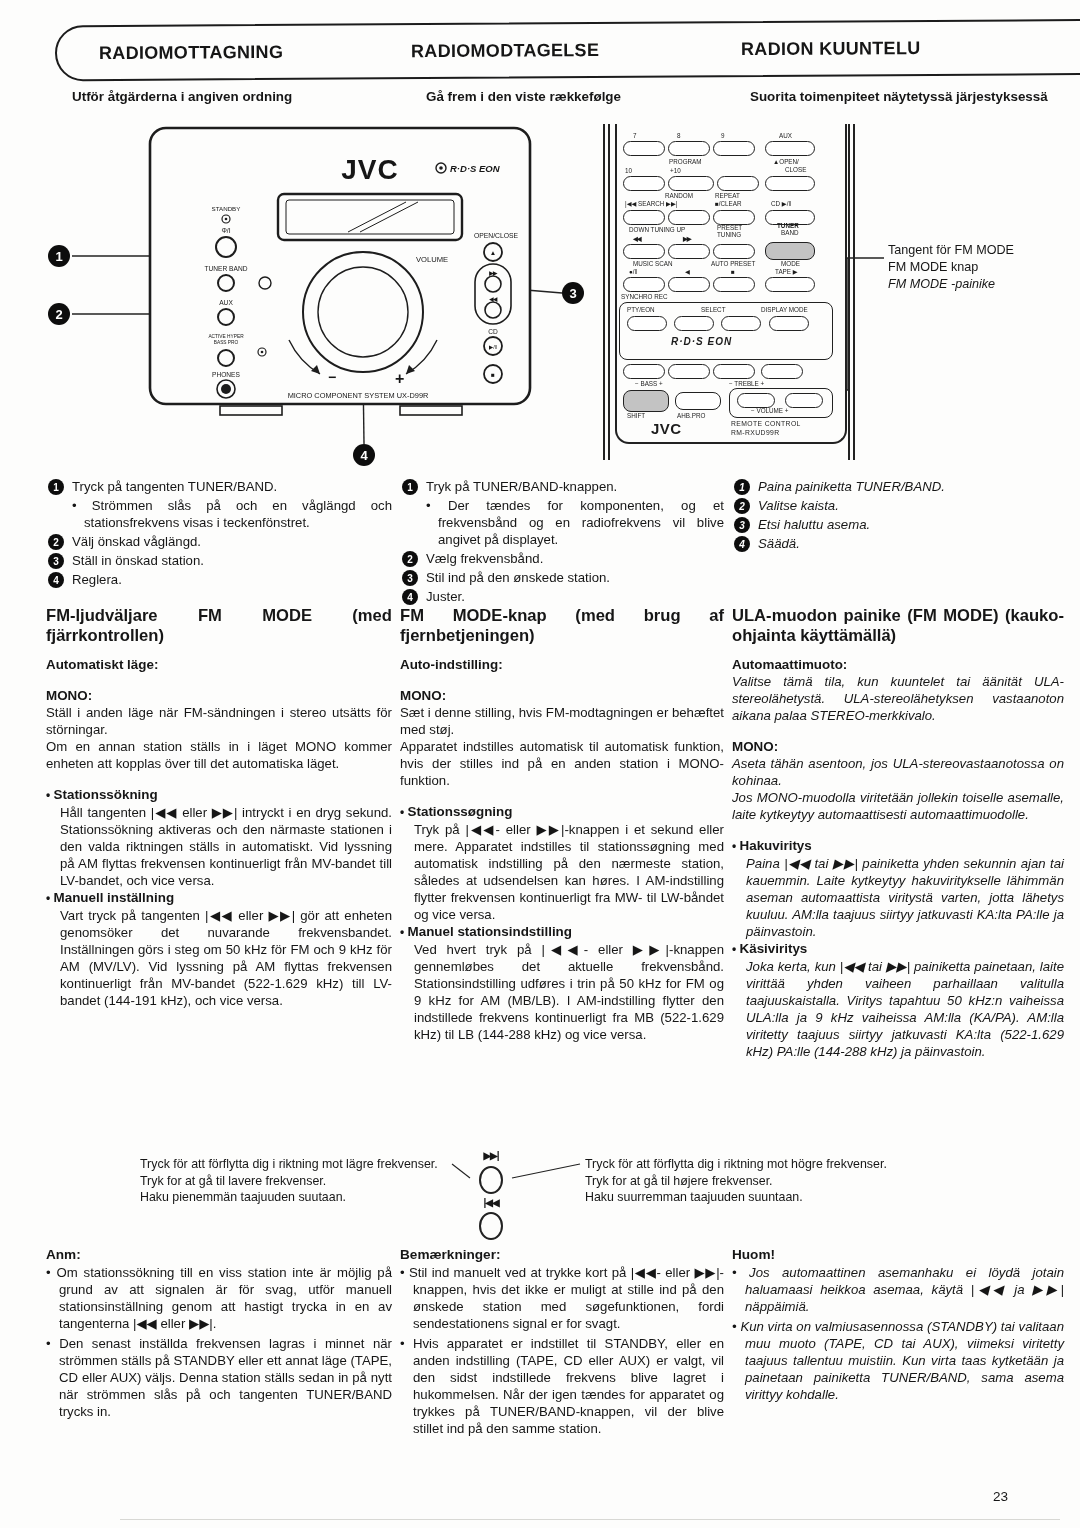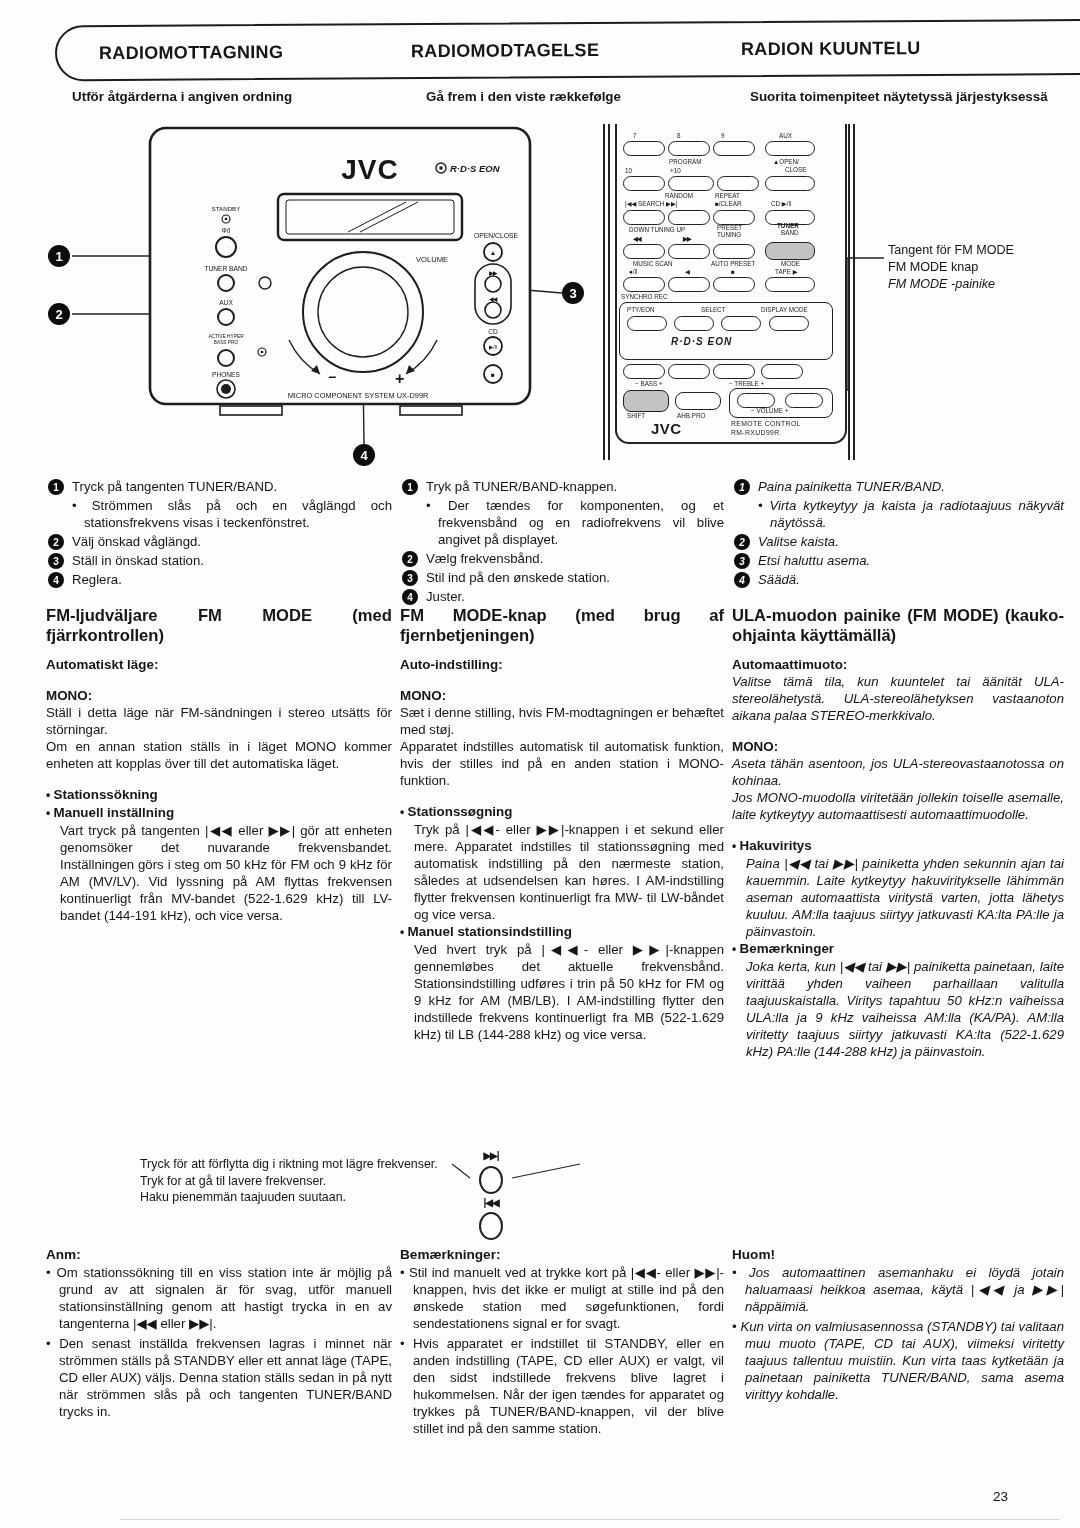--- a/index.html
+++ b/index.html
@@ -339,21 +339,20 @@
     <div class="step">
         <span class="cnum-s">4</span>
         <span class="tx">Juster.</span>
       </div>
   </div>
   <div class="fi-col">
     <div class="step">
         <span class="cnum-s">1</span>
         <span class="tx">Paina painiketta TUNER/BAND.</span>
       </div>
-    <div class="subbul">Virta kytkeytyy ja kaista ja radiotaajuus näkyvät näytössä.</div>
     <div class="step">
         <span class="cnum-s">2</span>
         <span class="tx">Valitse kaista.</span>
       </div>
     <div class="step">
         <span class="cnum-s">3</span>
         <span class="tx">Etsi haluttu asema.</span>
       </div>
     <div class="step">
         <span class="cnum-s">4</span>
@@ -363,25 +362,26 @@
 </div>
 
 <div class="sections">
   <div class="sec">
     <h2>FM-ljudväljare FM MODE (med fjärrkontrollen)</h2>
     <div class="blk">
       <h3>Automatiskt läge:</h3>
     </div>
     <div class="blk">
       <h3>MONO:</h3>
-      <p>Ställ i detta läge när FM-sändningen i stereo utsätts för störningar.</p>
+      <p>Ställ i anden läge när FM-sändningen i stereo utsätts för störningar.</p>
       <p>Om en annan station ställs in i läget MONO kommer enheten att kopplas över till det automatiska läget.</p>
     </div>
     <div class="bul">
       <h4>Stationssökning</h4>
+      <p>Håll tangenten |◀◀ eller ▶▶| intryckt i en dryg sekund. Stationssökning aktiveras och den närmaste stationen i den valda riktningen ställs in automatiskt. Vid lyssning på AM flyttas frekvensen kontinuerligt från MV-bandet till LV-bandet, och vice versa.</p>
       <h4>Manuell inställning</h4>
       <p>Vart tryck på tangenten |◀◀ eller ▶▶| gör att enheten genomsöker det nuvarande frekvensbandet. Inställningen görs i steg om 50 kHz för FM och 9 kHz för AM (MV/LV). Vid lyssning på AM flyttas frekvensen kontinuerligt från MV-bandet (522-1.629 kHz) till LV-bandet (144-191 kHz), och vice versa.</p>
     </div>
   </div>
   <div class="sec">
     <h2>FM MODE-knap (med brug af fjernbetjeningen)</h2>
     <div class="blk">
       <h3>Auto-indstilling:</h3>
     </div>
     <div class="blk">
@@ -403,21 +403,21 @@
       <p>Valitse tämä tila, kun kuuntelet tai äänität ULA-stereolähetystä. ULA-stereolähetyksen vastaanoton aikana palaa STEREO-merkkivalo.</p>
     </div>
     <div class="blk">
       <h3>MONO:</h3>
       <p>Aseta tähän asentoon, jos ULA-stereovastaanotossa on kohinaa.</p>
       <p>Jos MONO-muodolla viritetään jollekin toiselle asemalle, laite kytkeytyy automaattisesti automaattimuodolle.</p>
     </div>
     <div class="bul">
       <h4>Hakuviritys</h4>
       <p>Paina |◀◀ tai ▶▶| painiketta yhden sekunnin ajan tai kauemmin. Laite kytkeytyy hakuviritykselle lähimmän aseman automaattista viritystä varten, jotta lähetys kuuluu. AM:lla taajuus siirtyy jatkuvasti KA:lta PA:lle ja päinvastoin.</p>
-      <h4>Bemærkninger</h4>
+      <h4>Käsiviritys</h4>
       <p>Joka kerta, kun |◀◀ tai ▶▶| painiketta painetaan, laite virittää yhden vaiheen parhaillaan valitulla taajuuskaistalla. Viritys tapahtuu 50 kHz:n vaiheissa ULA:lla ja 9 kHz vaiheissa AM:lla (KA/PA). AM:lla viritetty taajuus siirtyy jatkuvasti KA:lta (522-1.629 kHz) PA:lle (144-288 kHz) ja päinvastoin.</p>
     </div>
   </div>
 </div>
 
 <div class="skipnote">
   <svg class="abs" style="left:0;top:0" width="1080" height="92" viewBox="0 0 1080 92">
     <g stroke="#222" stroke-width="1.1" fill="none">
       <polyline points="452,16 470,30"></polyline>
       <polyline points="512,30 580,16"></polyline>
@@ -427,20 +427,25 @@
     <div>Tryck för att förflytta dig i riktning mot lägre frekvenser.</div>
     <div>Tryk for at gå til lavere frekvenser.</div>
     <div class="sk-it">Haku pienemmän taajuuden suutaan.</div>
   </div>
   <div class="sk-ic">
     <div class="sk-glyph">▶▶|</div>
     <div class="sk-btn"></div>
     <div class="sk-glyph">|◀◀</div>
     <div class="sk-btn"></div>
   </div>
+  <div class="sk-right">
+    <div>Tryck för att förflytta dig i riktning mot högre frekvenser.</div>
+    <div>Tryk for at gå til højere frekvenser.</div>
+    <div class="sk-it">Haku suurremman taajuuden suuntaan.</div>
+  </div>
 </div>
 
 <div class="notes">
   <div>
     <h3>Anm:</h3>
     <div class="nb">Om stationssökning till en viss station inte är möjlig på grund av att signalen är för svag, utför manuell stationsinställning genom att hastigt trycka in en av tangenterna |◀◀ eller ▶▶|.</div>
     <div class="nb">Den senast inställda frekvensen lagras i minnet när strömmen ställs på STANDBY eller ett annat läge (TAPE, CD eller AUX) väljs. Denna station ställs sedan in på nytt när strömmen slås på och tangenten TUNER/BAND trycks in.</div>
   </div>
   <div>
     <h3>Bemærkninger:</h3>

